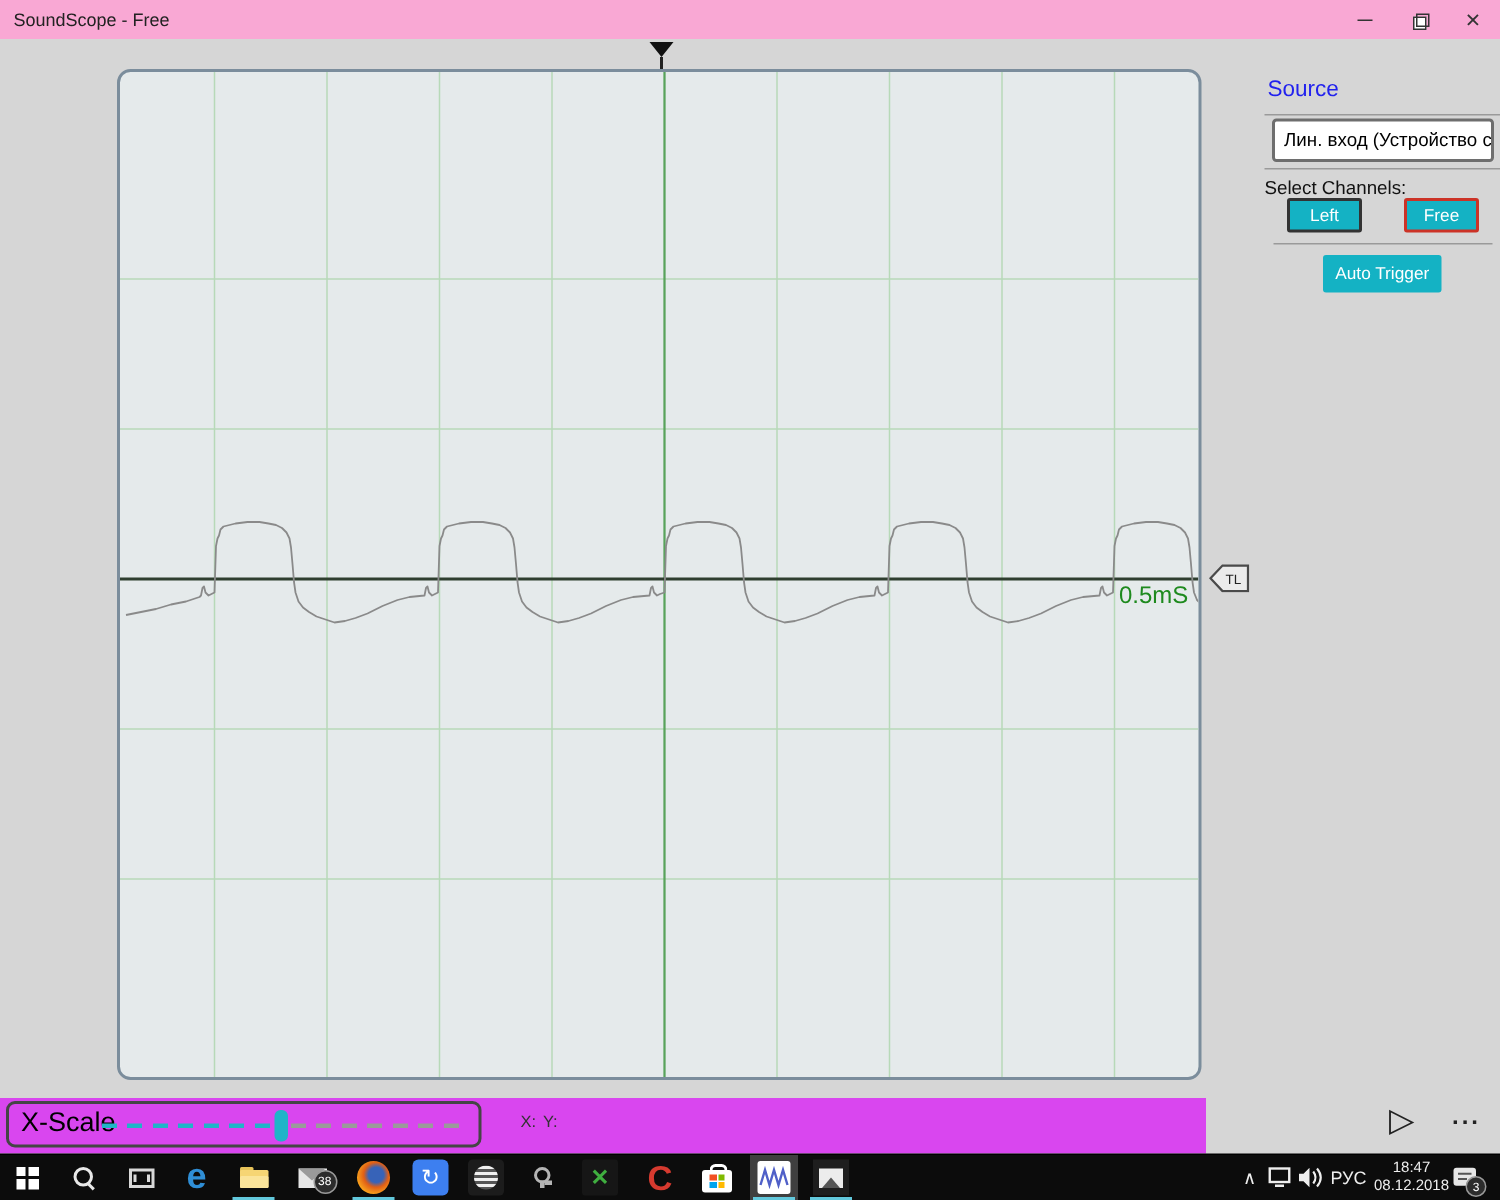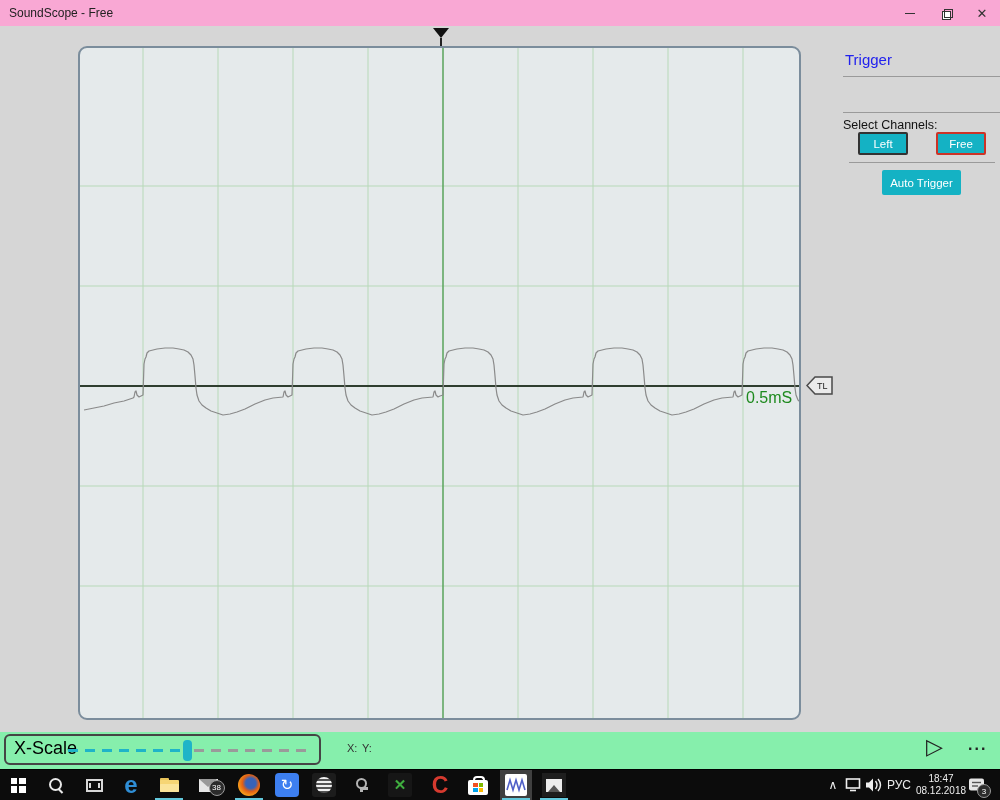--- a/index.html
+++ b/index.html
@@ -34,21 +34,21 @@
          border:2px solid #6e6e6e;border-radius:3px;background:#fff;}
   .combo span{display:block;margin:5px 0 0 6px;font-size:12.5px;color:#000;white-space:nowrap;overflow:hidden;}
   .chan-label{position:absolute;left:843px;top:92px;width:156px;font-size:12.5px;color:#111;}
   .chanbtn{position:absolute;top:106px;width:50px;height:23px;box-sizing:border-box;background:#14b2c4;
            color:#fff;font-size:11.5px;display:flex;align-items:center;justify-content:center;border-radius:2px;}
   .left-btn{left:858px;border:2px solid #333;}
   .right-btn{left:936px;border:2px solid #cc3327;}
   .auto-btn{position:absolute;left:882px;top:144px;width:79px;height:25px;background:#14b2c4;color:#fff;
             font-size:11.5px;display:flex;align-items:center;justify-content:center;border-radius:2px;}
   
-  .bottombar{position:absolute;left:0;top:732px;width:1000px;height:37px;background:#86efac;}
+  .bottombar{position:absolute;left:0;top:732px;width:804px;height:37px;background:#d946ef;}
   .xgroup{position:absolute;left:4px;top:2px;width:317px;height:31px;box-sizing:border-box;
           border:2px solid #454545;border-radius:6px;}
   .xgroup .lbl{position:absolute;left:8px;top:2px;font-size:18px;color:#000;}
   .track{position:absolute;top:13px;height:3px;}
   .track.cy{left:62px;width:116px;background:repeating-linear-gradient(90deg,#1fb4c8 0 10px,transparent 10px 17px);}
   .track.gr{left:188px;width:116px;background:repeating-linear-gradient(90deg,#9a9a9a 0 10px,transparent 10px 17px);}
   .thumb{position:absolute;left:177px;top:4px;width:9px;height:21px;background:#1fb4c8;border-radius:4px;}
   .xy{position:absolute;top:10px;font-size:11px;color:#333;}
   .xlab{left:347px;} .ylab{left:362px;}
   .playbtn{position:absolute;left:926px;top:2px;font-size:22px;color:#222;}
@@ -152,22 +152,25 @@
     <span class="timediv">0.5mS</span>
   </div>
 
   <div class="tl-tag">
     <svg width="27" height="19" viewBox="0 0 27 19">
       <polygon points="1,9.5 9,1 26,1 26,18 9,18" fill="#ebebeb" stroke="#4a4a4a" stroke-width="1.5"></polygon>
       <text x="11" y="13" font-size="9" font-family="Liberation Sans, sans-serif" fill="#222">TL</text>
     </svg>
   </div>
 
-  <div class="src-title">Trigger</div>
+  <div class="src-title">Source</div>
   <div class="divline d1"></div>
+  <div class="combo">
+    <span>Лин. вход (Устройство с</span>
+  </div>
   <div class="divline d2"></div>
   <div class="chan-label">Select Channels:</div>
   <div class="chanbtn left-btn">Left</div>
   <div class="chanbtn right-btn">Free</div>
   <div class="divline d3"></div>
   <div class="auto-btn">Auto Trigger</div>
 </div>
 
 <div class="bottombar">
   <div class="xgroup">

